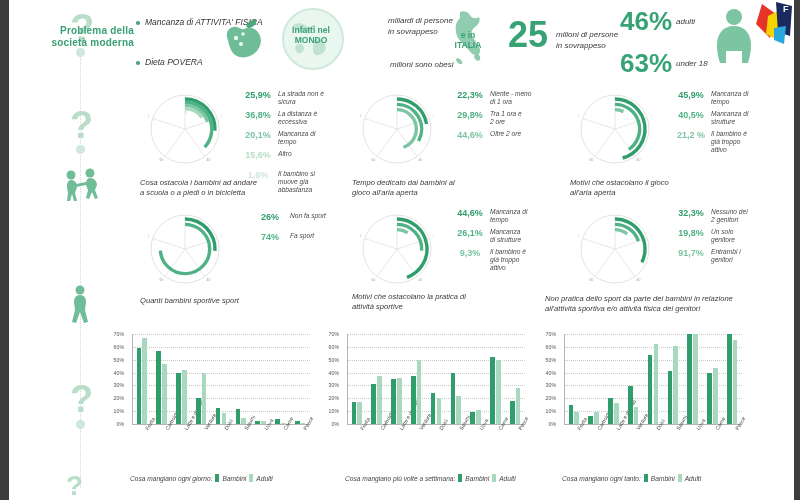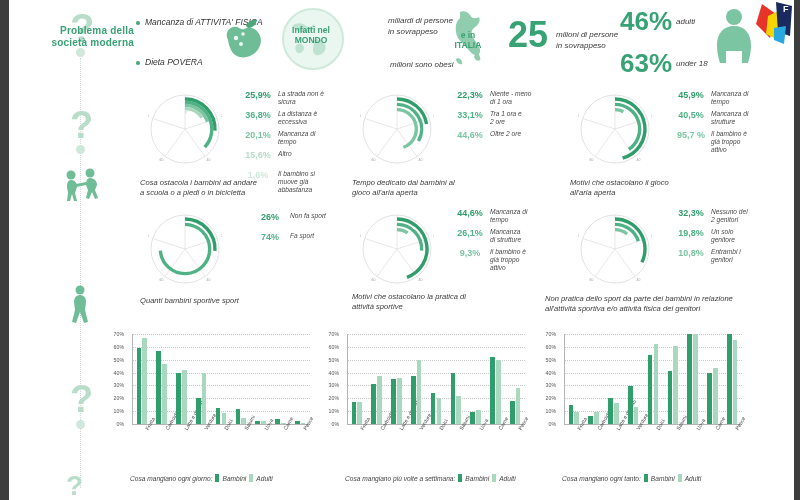--- a/index.html
+++ b/index.html
@@ -217,21 +217,21 @@
           <text x="60.51141009169893" y="69.36067977499789" font-size="3.4" fill="#999" text-anchor="middle" font-family="Liberation Sans, sans-serif">40</text>
           <text x="13.48858990830108" y="69.36067977499789" font-size="3.4" fill="#999" text-anchor="middle" font-family="Liberation Sans, sans-serif">60</text>
           <text x="-1.0422606518061386" y="24.63932022500209" font-size="3.4" fill="#999" text-anchor="middle" font-family="Liberation Sans, sans-serif">80</text>
         </svg></div>
       <div class="legend-row" style="left: 455px; top: 90px;">
         <span class="lg-pct" style="color: rgb(47, 158, 107); width: 30px;">22,3%</span>
         <span class="lg-lbl" style="white-space: pre-line;">Niente - meno
 di 1 ora</span>
       </div>
       <div class="legend-row" style="left: 455px; top: 110px;">
-        <span class="lg-pct" style="color: rgb(79, 178, 133); width: 30px;">33,1%</span>
+        <span class="lg-pct" style="color: rgb(79, 178, 133); width: 30px;">29,8%</span>
         <span class="lg-lbl" style="white-space: pre-line;">Tra 1 ora e
 2 ore</span>
       </div>
       <div class="legend-row" style="left: 455px; top: 130px;">
         <span class="lg-pct" style="color: rgb(124, 197, 162); width: 30px;">44,6%</span>
         <span class="lg-lbl" style="white-space: pre-line;">Oltre 2 ore</span>
       </div>
       <div class="rc-title" style="left: 352px; top: 178px; width: 160px; white-space: pre-line;">Tempo dedicato dai bambini al
 gioco all'aria aperta</div>
       <div class="radial" style="left: 578px; top: 92px;"><svg width="74" height="74" viewBox="0 0 74 74">
@@ -254,21 +254,21 @@
         <span class="lg-pct" style="color: rgb(47, 158, 107); width: 30px;">45,9%</span>
         <span class="lg-lbl" style="white-space: pre-line;">Mancanza di
 tempo</span>
       </div>
       <div class="legend-row" style="left: 676px; top: 110px;">
         <span class="lg-pct" style="color: rgb(79, 178, 133); width: 30px;">40,5%</span>
         <span class="lg-lbl" style="white-space: pre-line;">Mancanza di
 strutture</span>
       </div>
       <div class="legend-row" style="left: 676px; top: 130px;">
-        <span class="lg-pct" style="color: rgb(124, 197, 162); width: 30px;">95,7 %</span>
+        <span class="lg-pct" style="color: rgb(124, 197, 162); width: 30px;">21,2 %</span>
         <span class="lg-lbl" style="white-space: pre-line;">Il bambino è
 già troppo
 attivo</span>
       </div>
       <div class="rc-title" style="left: 570px; top: 178px; width: 160px; white-space: pre-line;">Motivi che ostacolano il gioco
 all'aria aperta</div>
       <div class="radial" style="left: 148px; top: 212px;"><svg width="74" height="74" viewBox="0 0 74 74">
           <circle cx="37" cy="37" r="34" fill="none" stroke="#cfcfcf" stroke-width="0.6"></circle>
           <line x1="37" y1="37" x2="37" y2="3" stroke="#cfcfcf" stroke-width="0.5"></line>
           <line x1="37" y1="37" x2="69.33592155403522" y2="26.49342219125179" stroke="#cfcfcf" stroke-width="0.5"></line>
@@ -346,21 +346,21 @@
         <span class="lg-pct" style="color: rgb(47, 158, 107); width: 30px;">32,3%</span>
         <span class="lg-lbl" style="white-space: pre-line;">Nessuno dei
 2 genitori</span>
       </div>
       <div class="legend-row" style="left: 676px; top: 228px;">
         <span class="lg-pct" style="color: rgb(79, 178, 133); width: 30px;">19,8%</span>
         <span class="lg-lbl" style="white-space: pre-line;">Un solo
 genitore</span>
       </div>
       <div class="legend-row" style="left: 676px; top: 248px;">
-        <span class="lg-pct" style="color: rgb(124, 197, 162); width: 30px;">10,8%</span>
+        <span class="lg-pct" style="color: rgb(124, 197, 162); width: 30px;">91,7%</span>
         <span class="lg-lbl" style="white-space: pre-line;">Entrambi i
 genitori</span>
       </div>
       <div class="rc-title" style="left: 545px; top: 294px; width: 250px; white-space: pre-line;">Non pratica dello sport da parte dei bambini in relazione
 all'attività sportiva e/o attività fisica dei genitori</div>
     </div>
 
   <div id="bars">
       <div class="barchart" style="left: 108px; top: 330px; width: 208px; height: 152px;">
         <div class="bc-ylbl" style="left: 0px; top: 91px;">0%</div>

